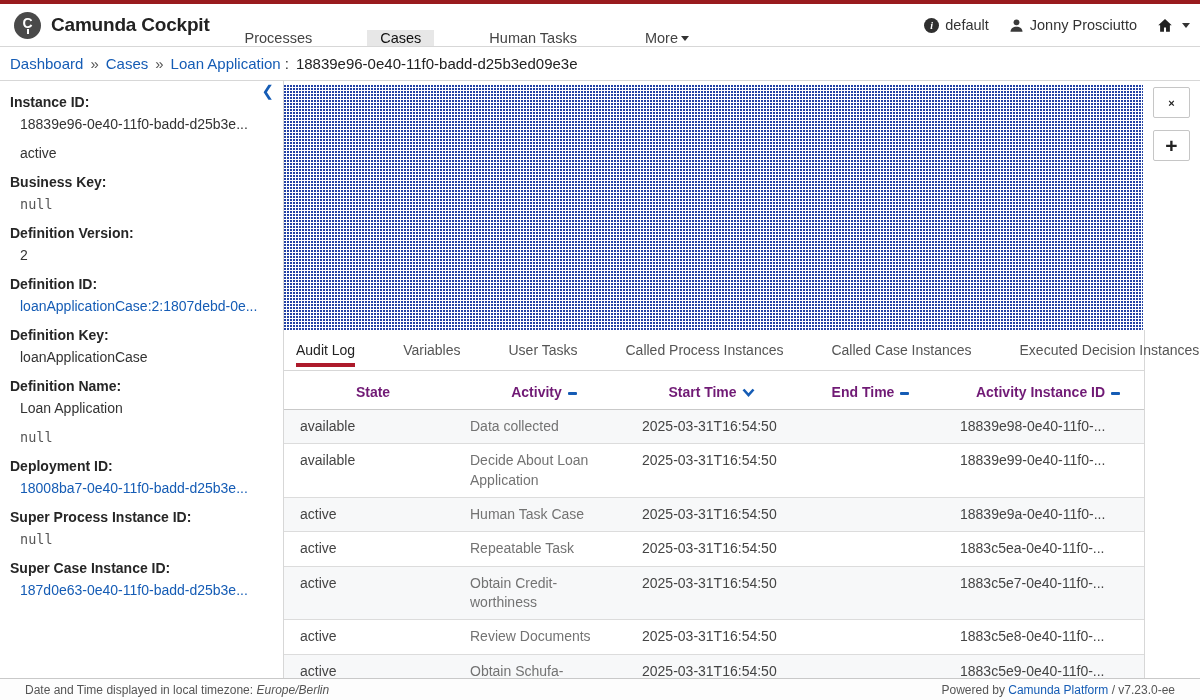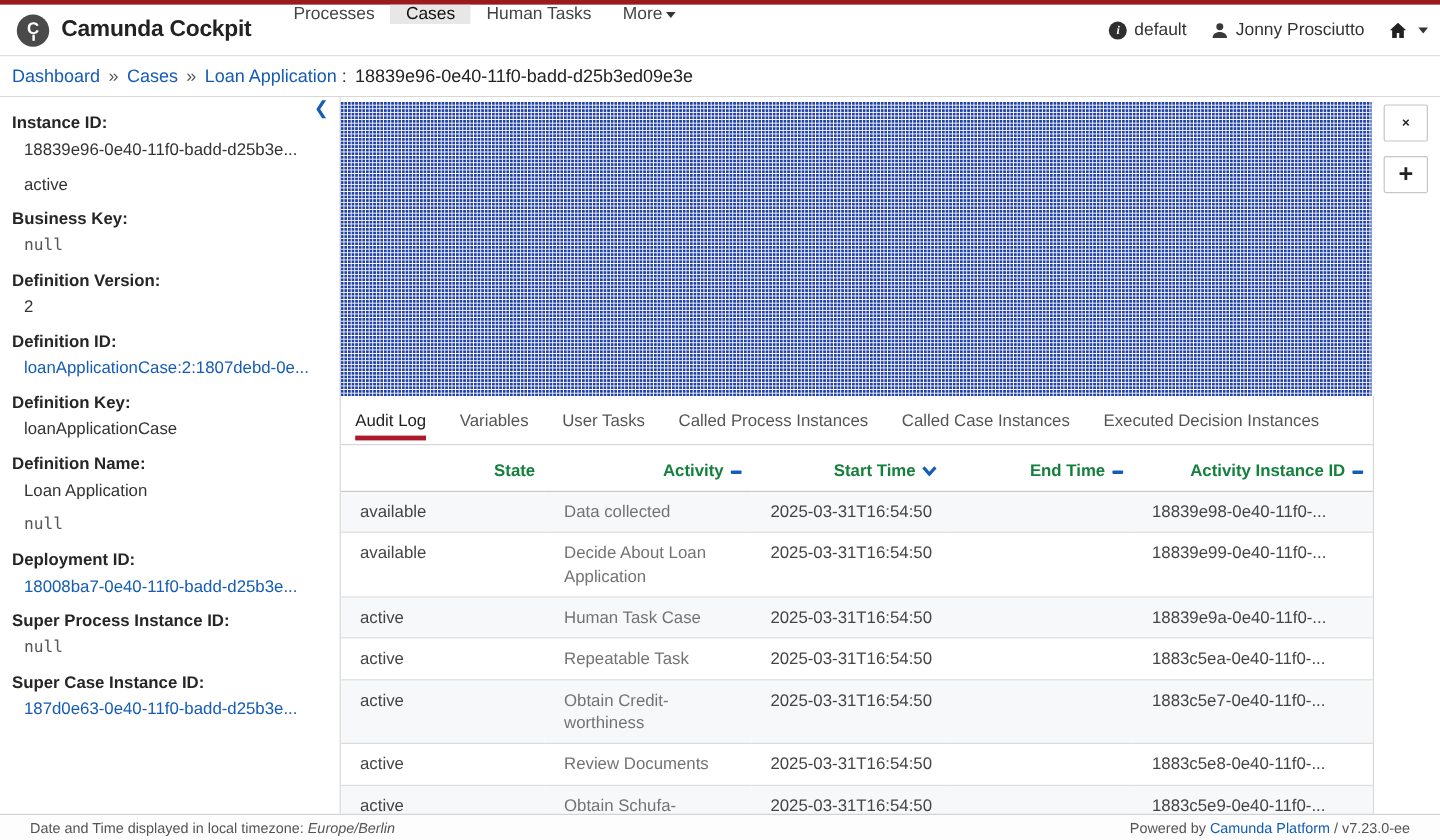--- a/index.html
+++ b/index.html
@@ -15,21 +15,21 @@
 
   
   .navbar { height:43px; background:#fff; border-bottom:1px solid #d7d7d7;
             display:flex; align-items:stretch; padding:0 10px 0 14px; }
   .brand { display:flex; align-items:center; gap:10px; margin-right:22px; cursor:pointer; }
   .logo { width:27px; height:27px; border-radius:50%; background:#4a4a4a; color:#fff;
           display:flex; flex-direction:column; align-items:center; justify-content:center;
           font-weight:bold; font-size:14px; line-height:12px; }
   .logo .logo-bar { width:2px; height:5px; background:#fff; }
   .brand-title { font-size:19px; font-weight:bold; color:#222; letter-spacing:-0.2px; }
-  .nav-items { display:flex; align-items:flex-start; }
+  .nav-items { display:flex; align-items:flex-end;gap:42px; }
   .nav-item { display:flex; align-items:center; padding:0 13px; color:#444;
               font-size:14.5px; cursor:pointer; }
   .nav-item.active { background:#e7e7e7; color:#111; }
   .nav-right { margin-left:auto; display:flex; align-items:center; gap:20px; color:#333;
                font-size:14.5px; }
   .nav-right .chunk { display:flex; align-items:center; gap:6px; cursor:pointer; }
   .info-circle { width:15px; height:15px; border-radius:50%; background:#2f2f2f; color:#fff;
                  font-size:10px; font-weight:bold; display:inline-flex; align-items:center;
                  justify-content:center; font-family:"Liberation Serif",serif; font-style:italic; }
   .caret { width:0; height:0; border-left:4px solid transparent; border-right:4px solid transparent;
@@ -65,33 +65,33 @@
   .diagram-pattern {
     position:absolute; left:0; right:2px; top:4px; bottom:0;
     background-color:#2342a5;
     background-image:
       linear-gradient(to right, rgba(0,0,0,0) 2px, #fff 2px),
       linear-gradient(to bottom, rgba(0,0,0,0) 2px, #fff 2px);
     background-size:3px 3px;
   }
 
   
-  .tabs { height:41px; display:flex; align-items:stretch; gap:28px; padding-left:12px;
+  .tabs { height:41px; display:flex; align-items:stretch; gap:48px; padding-left:12px;
           border-bottom:1px solid #d7d7d7; border-right:1px solid #d7d7d7; background:#fff; }
   .tab { display:flex; align-items:center; color:#555; cursor:pointer; position:relative;
          white-space:nowrap; }
   .tab.active { color:#222; }
   .tab.active::after { content:""; position:absolute; left:0; right:0; bottom:3px; height:4px;
                        background:#ad1a2b; }
 
   
   .table-wrap { flex:1; overflow:hidden; border-right:1px solid #d7d7d7; }
   table { border-collapse:collapse; table-layout:fixed; width:100%; }
   col.c1{width:170px;} col.c2{width:172px;} col.c3{width:163px;} col.c4{width:155px;}
-  th { text-align:right; font-weight:bold; color:#15803d; padding:13px 8px 9px 16px;
+  th { text-align:center; font-weight:bold; color:#701a75; padding:13px 8px 9px 16px;
        border-bottom:1px solid #c9c9c9; white-space:nowrap; }
   th.sortable { cursor:pointer; }
   td { padding:7px 8px 7px 16px; border-top:1px solid #dcdcdc; vertical-align:top;
        line-height:1.38; color:#444; overflow:hidden; white-space:nowrap; }
   tr:first-child td { border-top:none; }
   tbody tr:nth-child(odd) { background:#f7f8f9; }
   td.wrap { white-space:normal; }
   td a { color:#737373; text-decoration:none; cursor:pointer; }
   .sort-minus { display:inline-block; width:9px; height:3px; background:#155cb5;
                 border-radius:1px; vertical-align:middle; margin-left:6px; }

